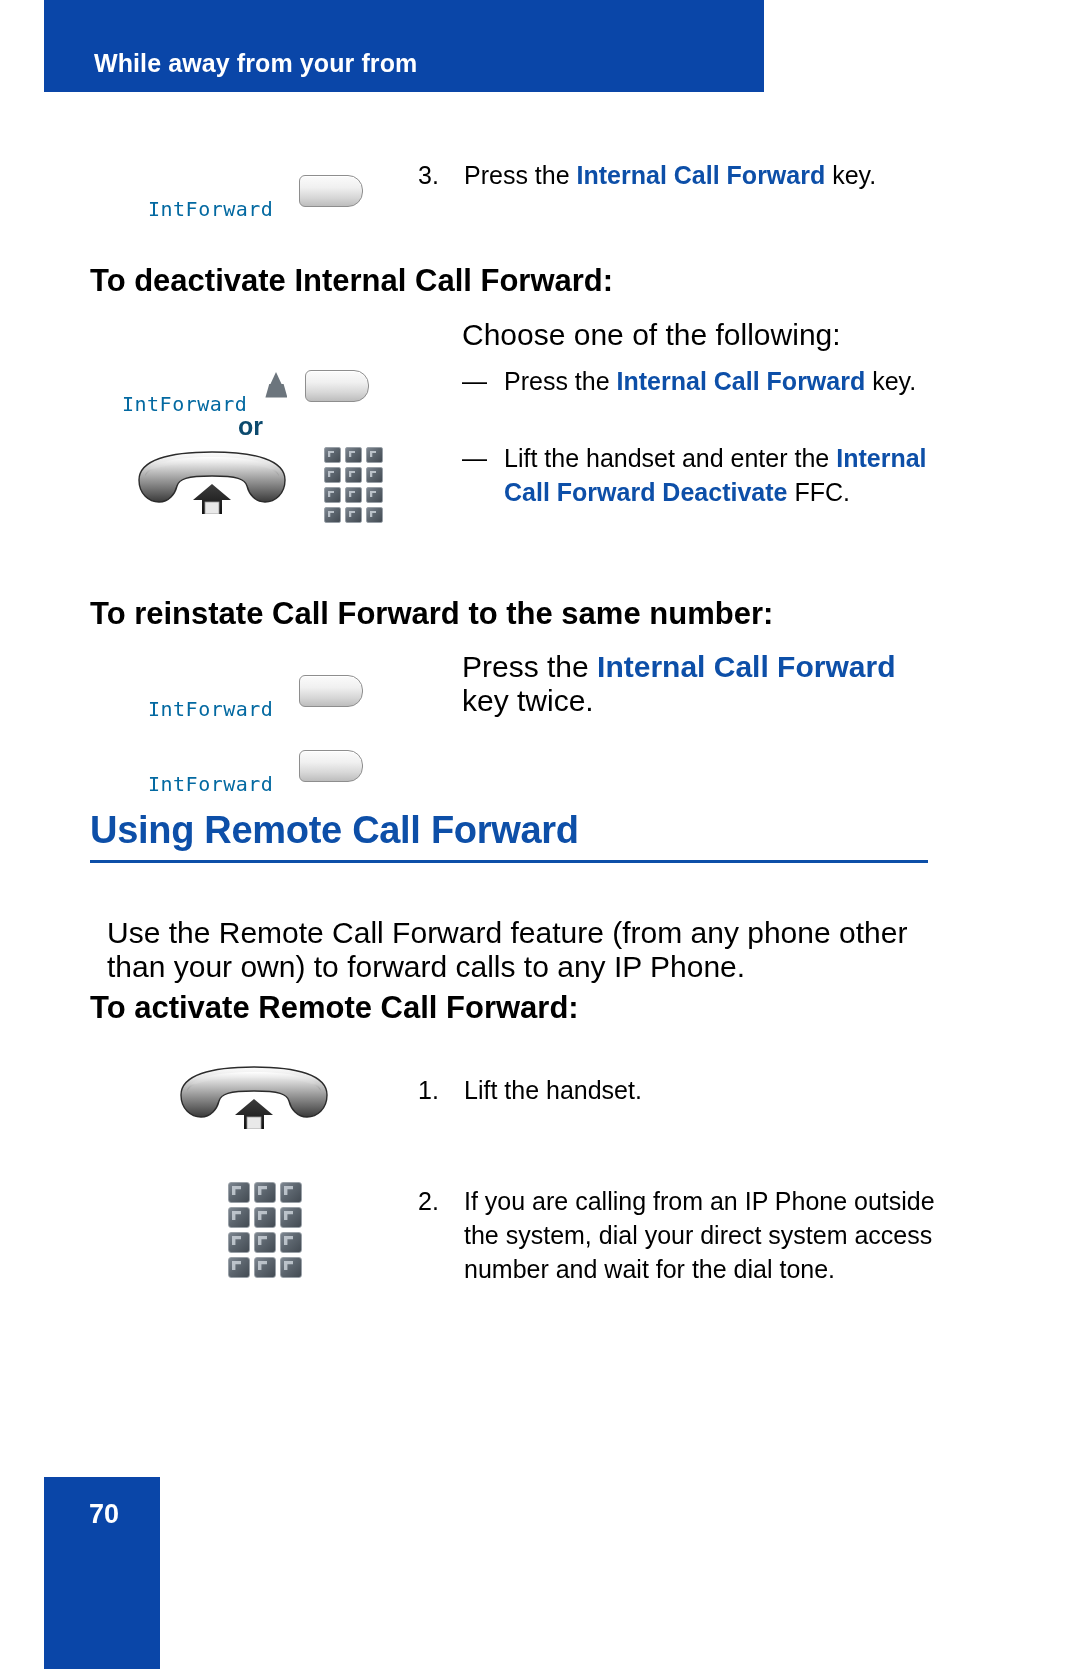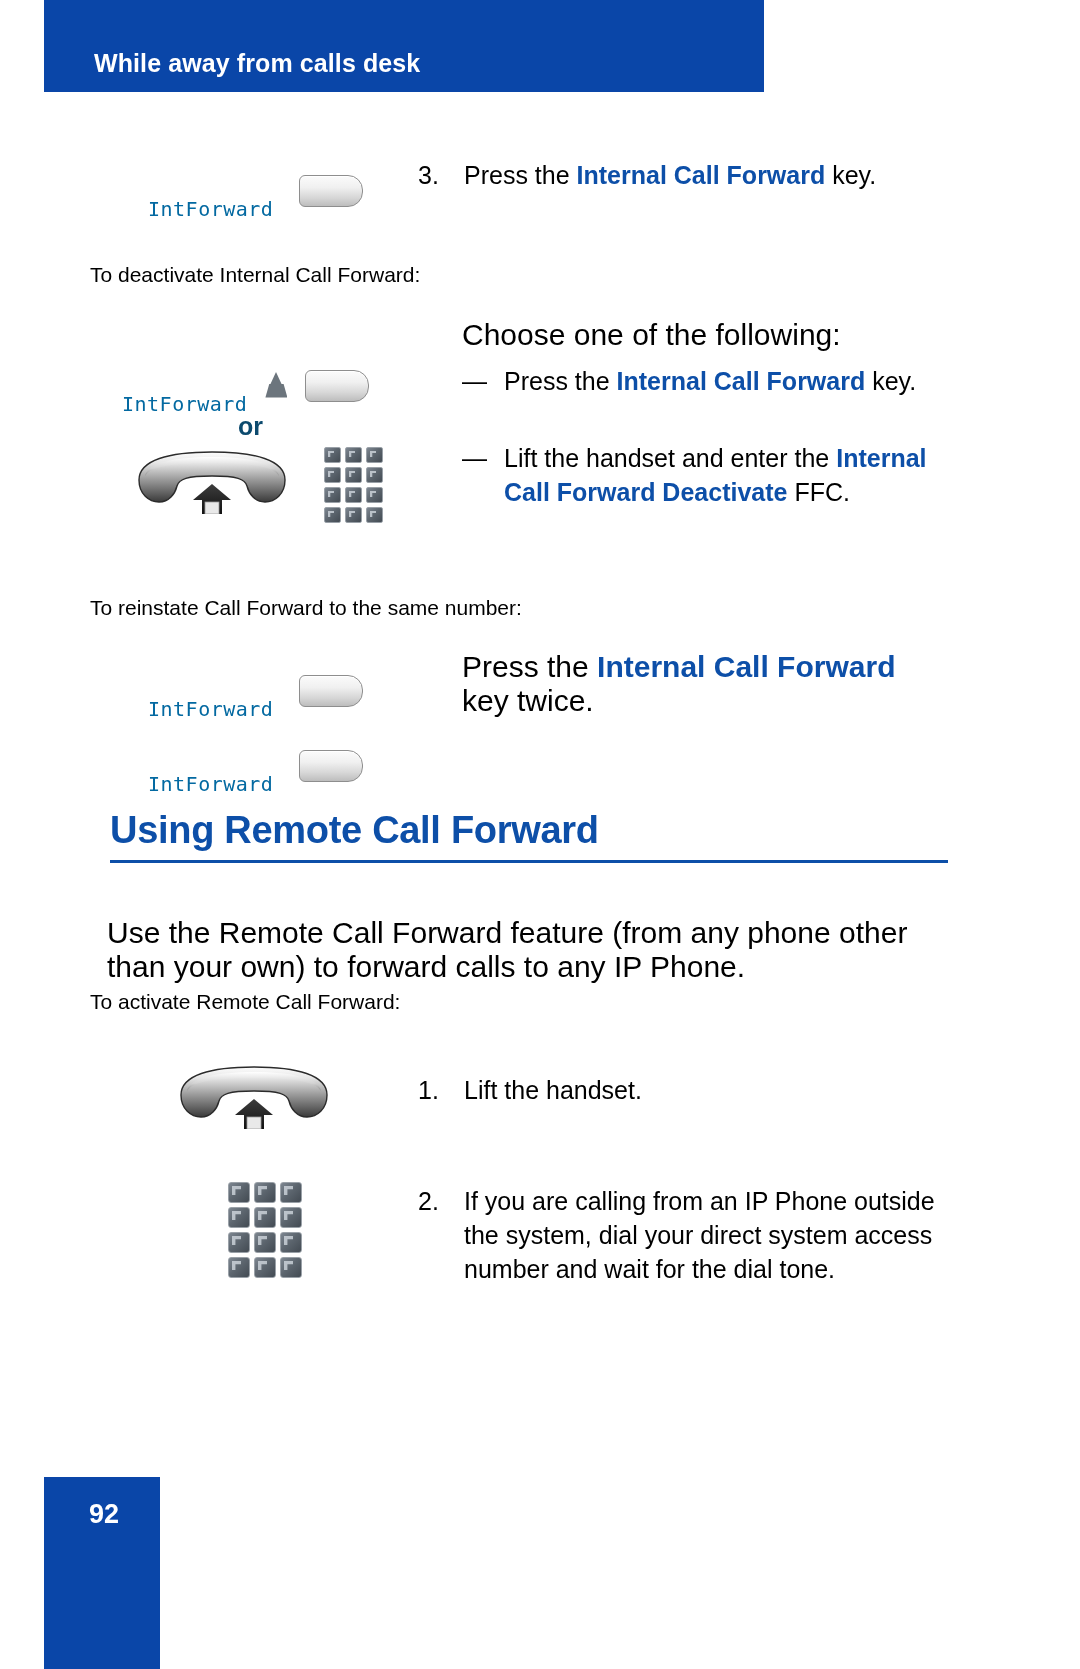--- a/index.html
+++ b/index.html
@@ -55,22 +55,22 @@
   .body-text {
     font-size: 30px;
     line-height: 34px;
     color: #000;
   }
   .blue-term {
     color: #0D4FA8;
     font-weight: bold;
   }
   .section-head {
-    font-size: 21px;
-    font-weight: normal;
+    font-size: 31px;
+    font-weight: bold;
     color: #000;
   }
 
   
   .step {
     position: absolute;
     display: flex;
   }
   .step-num {
     width: 46px;
@@ -223,21 +223,21 @@
     font-size: 27px;
     font-weight: bold;
   }
 </style>
 </head>
 <body>
 
 <div class="page">
 
   <div class="header-band">
-    <div class="header-title">While away from calls desk</div>
+    <div class="header-title">While away from your from</div>
   </div>
 
   <div class="icon-col" style="top:160px;">
     <div style="display:flex; align-items:center; gap:26px; padding-left:58px;">
       <span class="key-label">IntForward</span>
       <span class="feature-key"></span>
     </div>
   </div>
 
   <div class="step" style="left:418px; top:158px; width:520px;">
@@ -321,21 +321,21 @@
       <span class="feature-key"></span>
     </div>
     <div style="display:flex; align-items:center; gap:26px; padding-left:58px; margin-top:14px;">
       <span class="key-label">IntForward</span>
       <span class="feature-key"></span>
     </div>
   </div>
 
   <div class="body-text" style="position:absolute; left:462px; top:650px; width:480px;"><span>Press the </span><span class="blue-term">Internal Call Forward</span><span> key twice.</span></div>
 
-  <div class="major-head" style="top:808px;margin-left:20px;">
+  <div class="major-head" style="top:808px;">
     <div class="mh-text">Using Remote Call Forward</div>
     <div class="mh-rule"></div>
   </div>
 
   <div class="body-text" style="position:absolute; left:107px; top:895px; width:830px;margin-top:21px;">Use the Remote Call Forward feature (from any phone other than your own) to forward calls to any IP Phone.</div>
 
   <div class="section-head" style="position:absolute; left:90px; top:990px;">To activate Remote Call Forward:</div>
 
   <div style="position:absolute; left:175px; top:1065px;">
     <svg width="158" height="64" viewBox="0 0 158 64" xmlns="http://www.w3.org/2000/svg">
@@ -382,16 +382,16 @@
     <span class="kp-key"></span>
     <span class="kp-key"></span>
   </div>
 
   <div class="step" style="left:418px; top:1184px; width:520px;">
     <span class="step-num">2.</span>
     <span class="step-body">If you are calling from an IP Phone outside the system, dial your direct system access number and wait for the dial tone.</span>
   </div>
 
   <div class="folio">
-    <div class="folio-num">92</div>
+    <div class="folio-num">70</div>
   </div>
 
 </div>
 
 </body></html>

